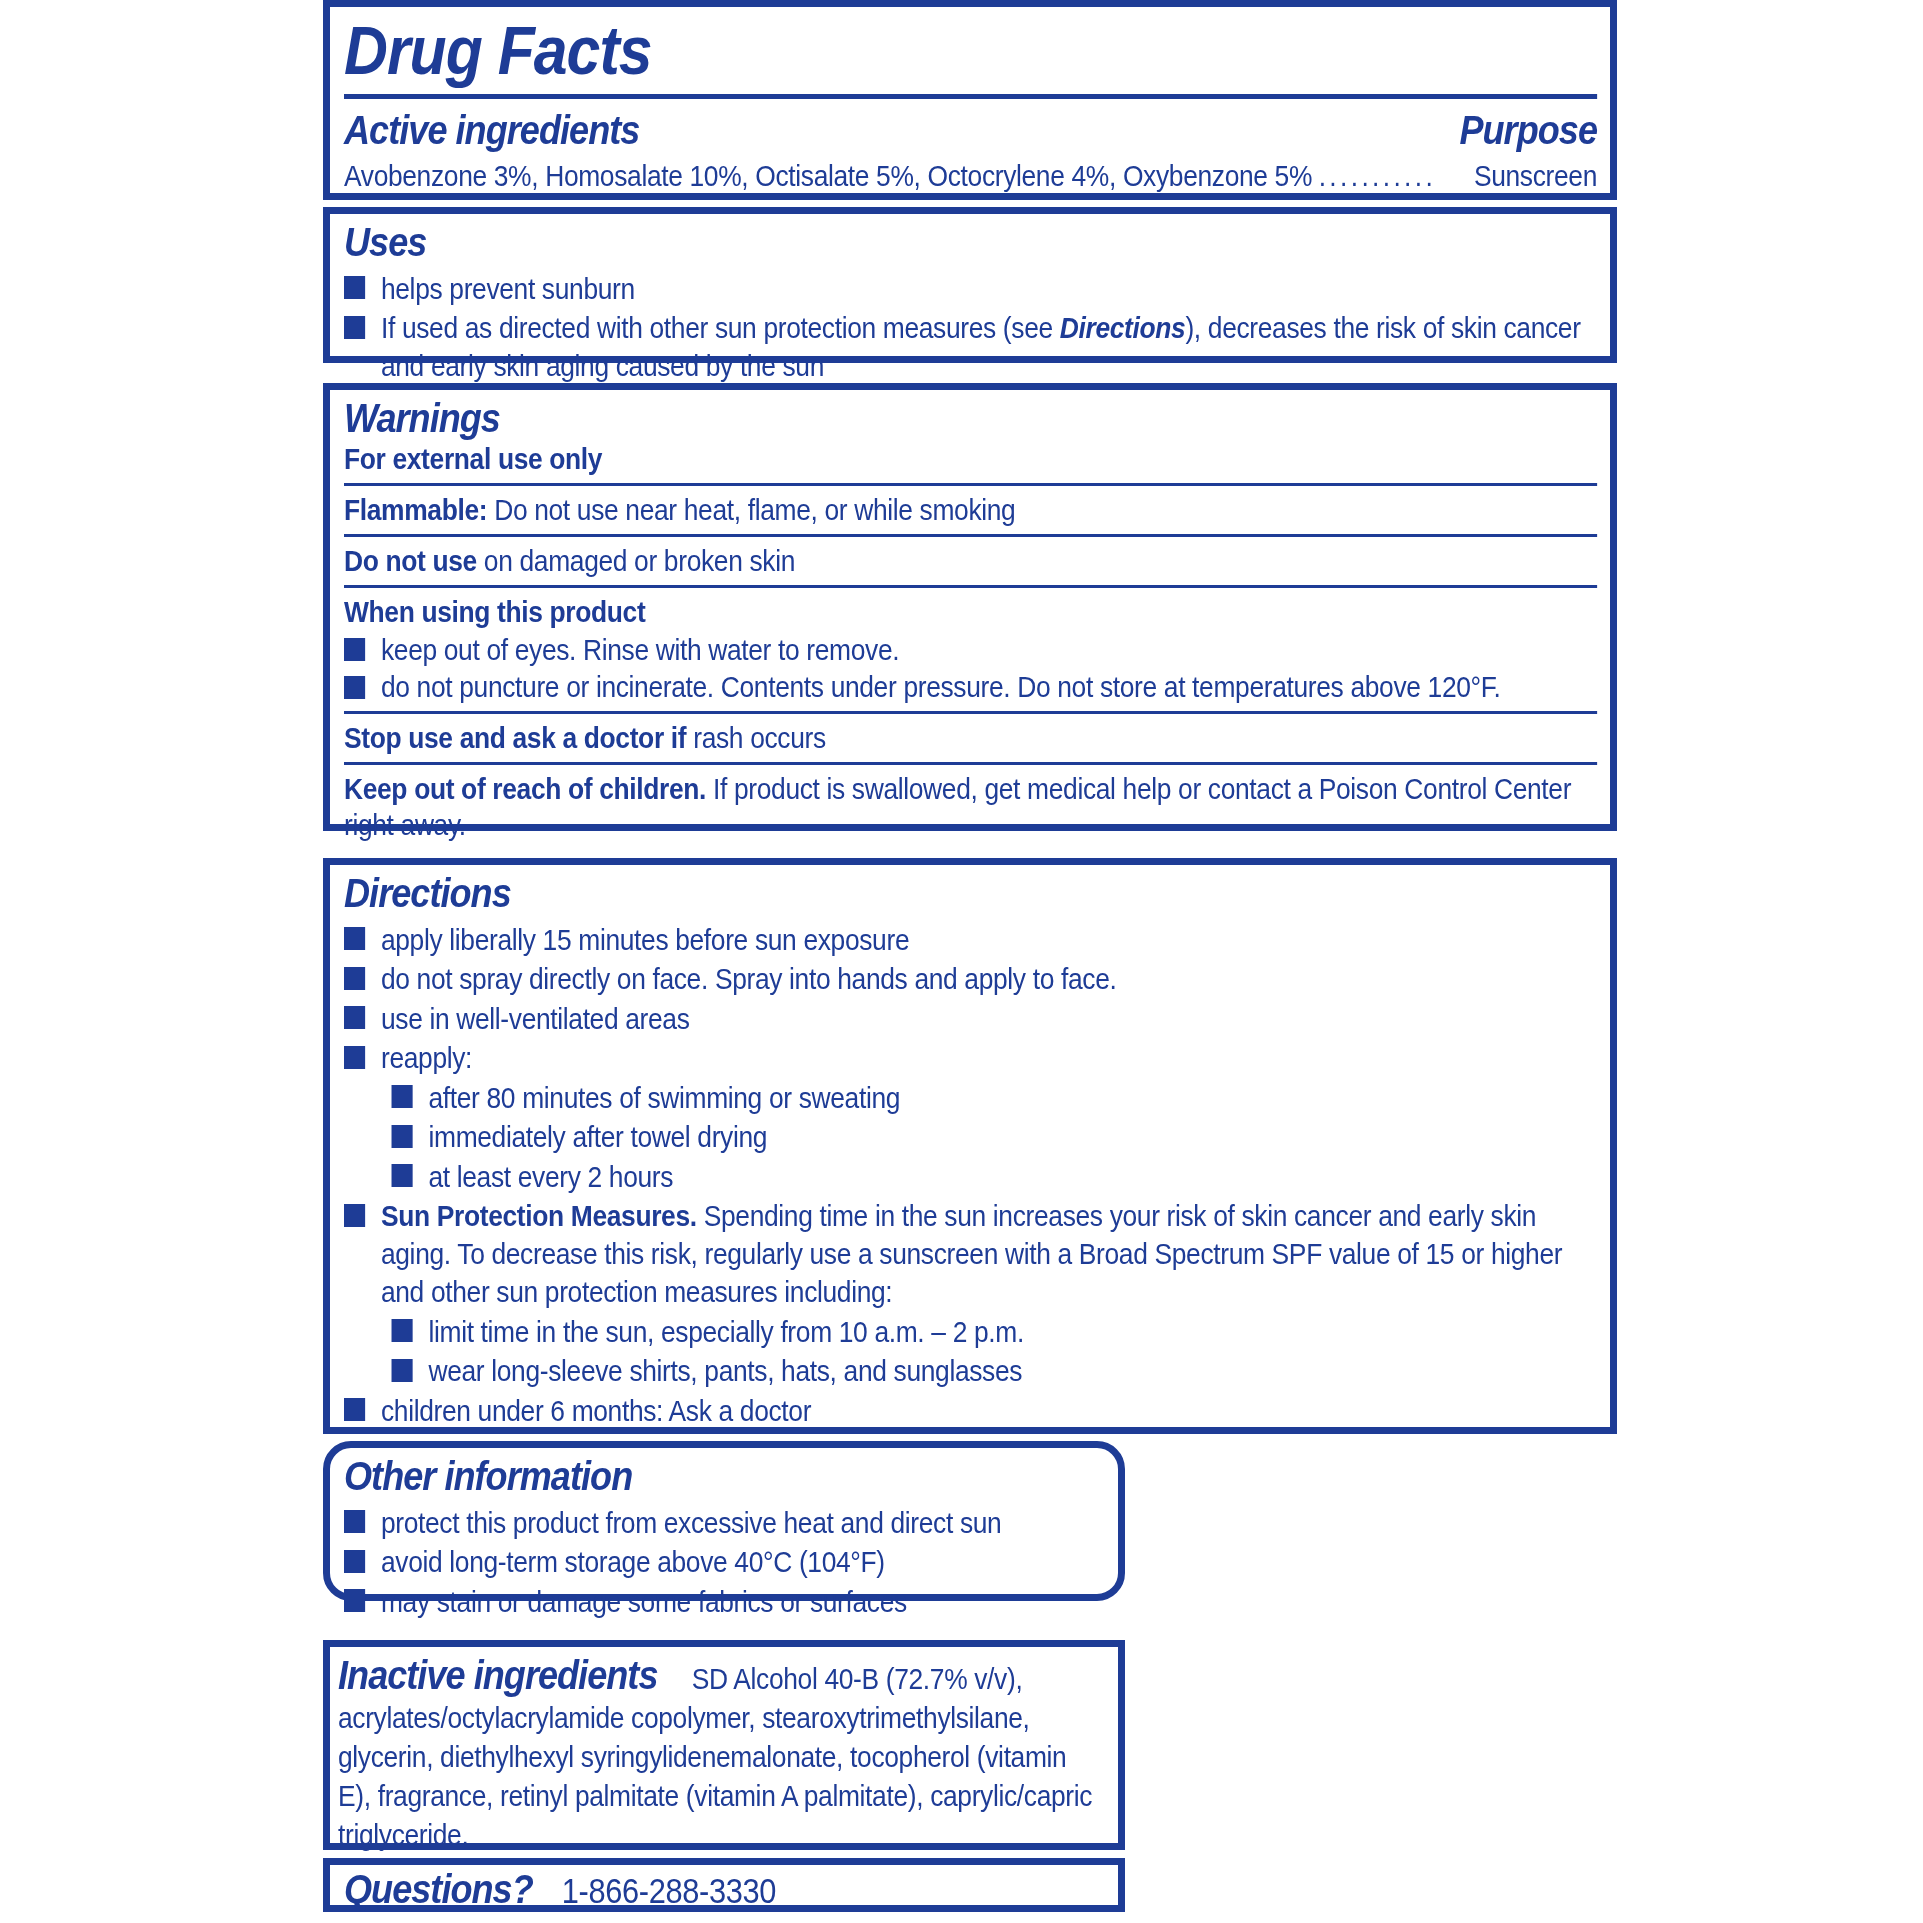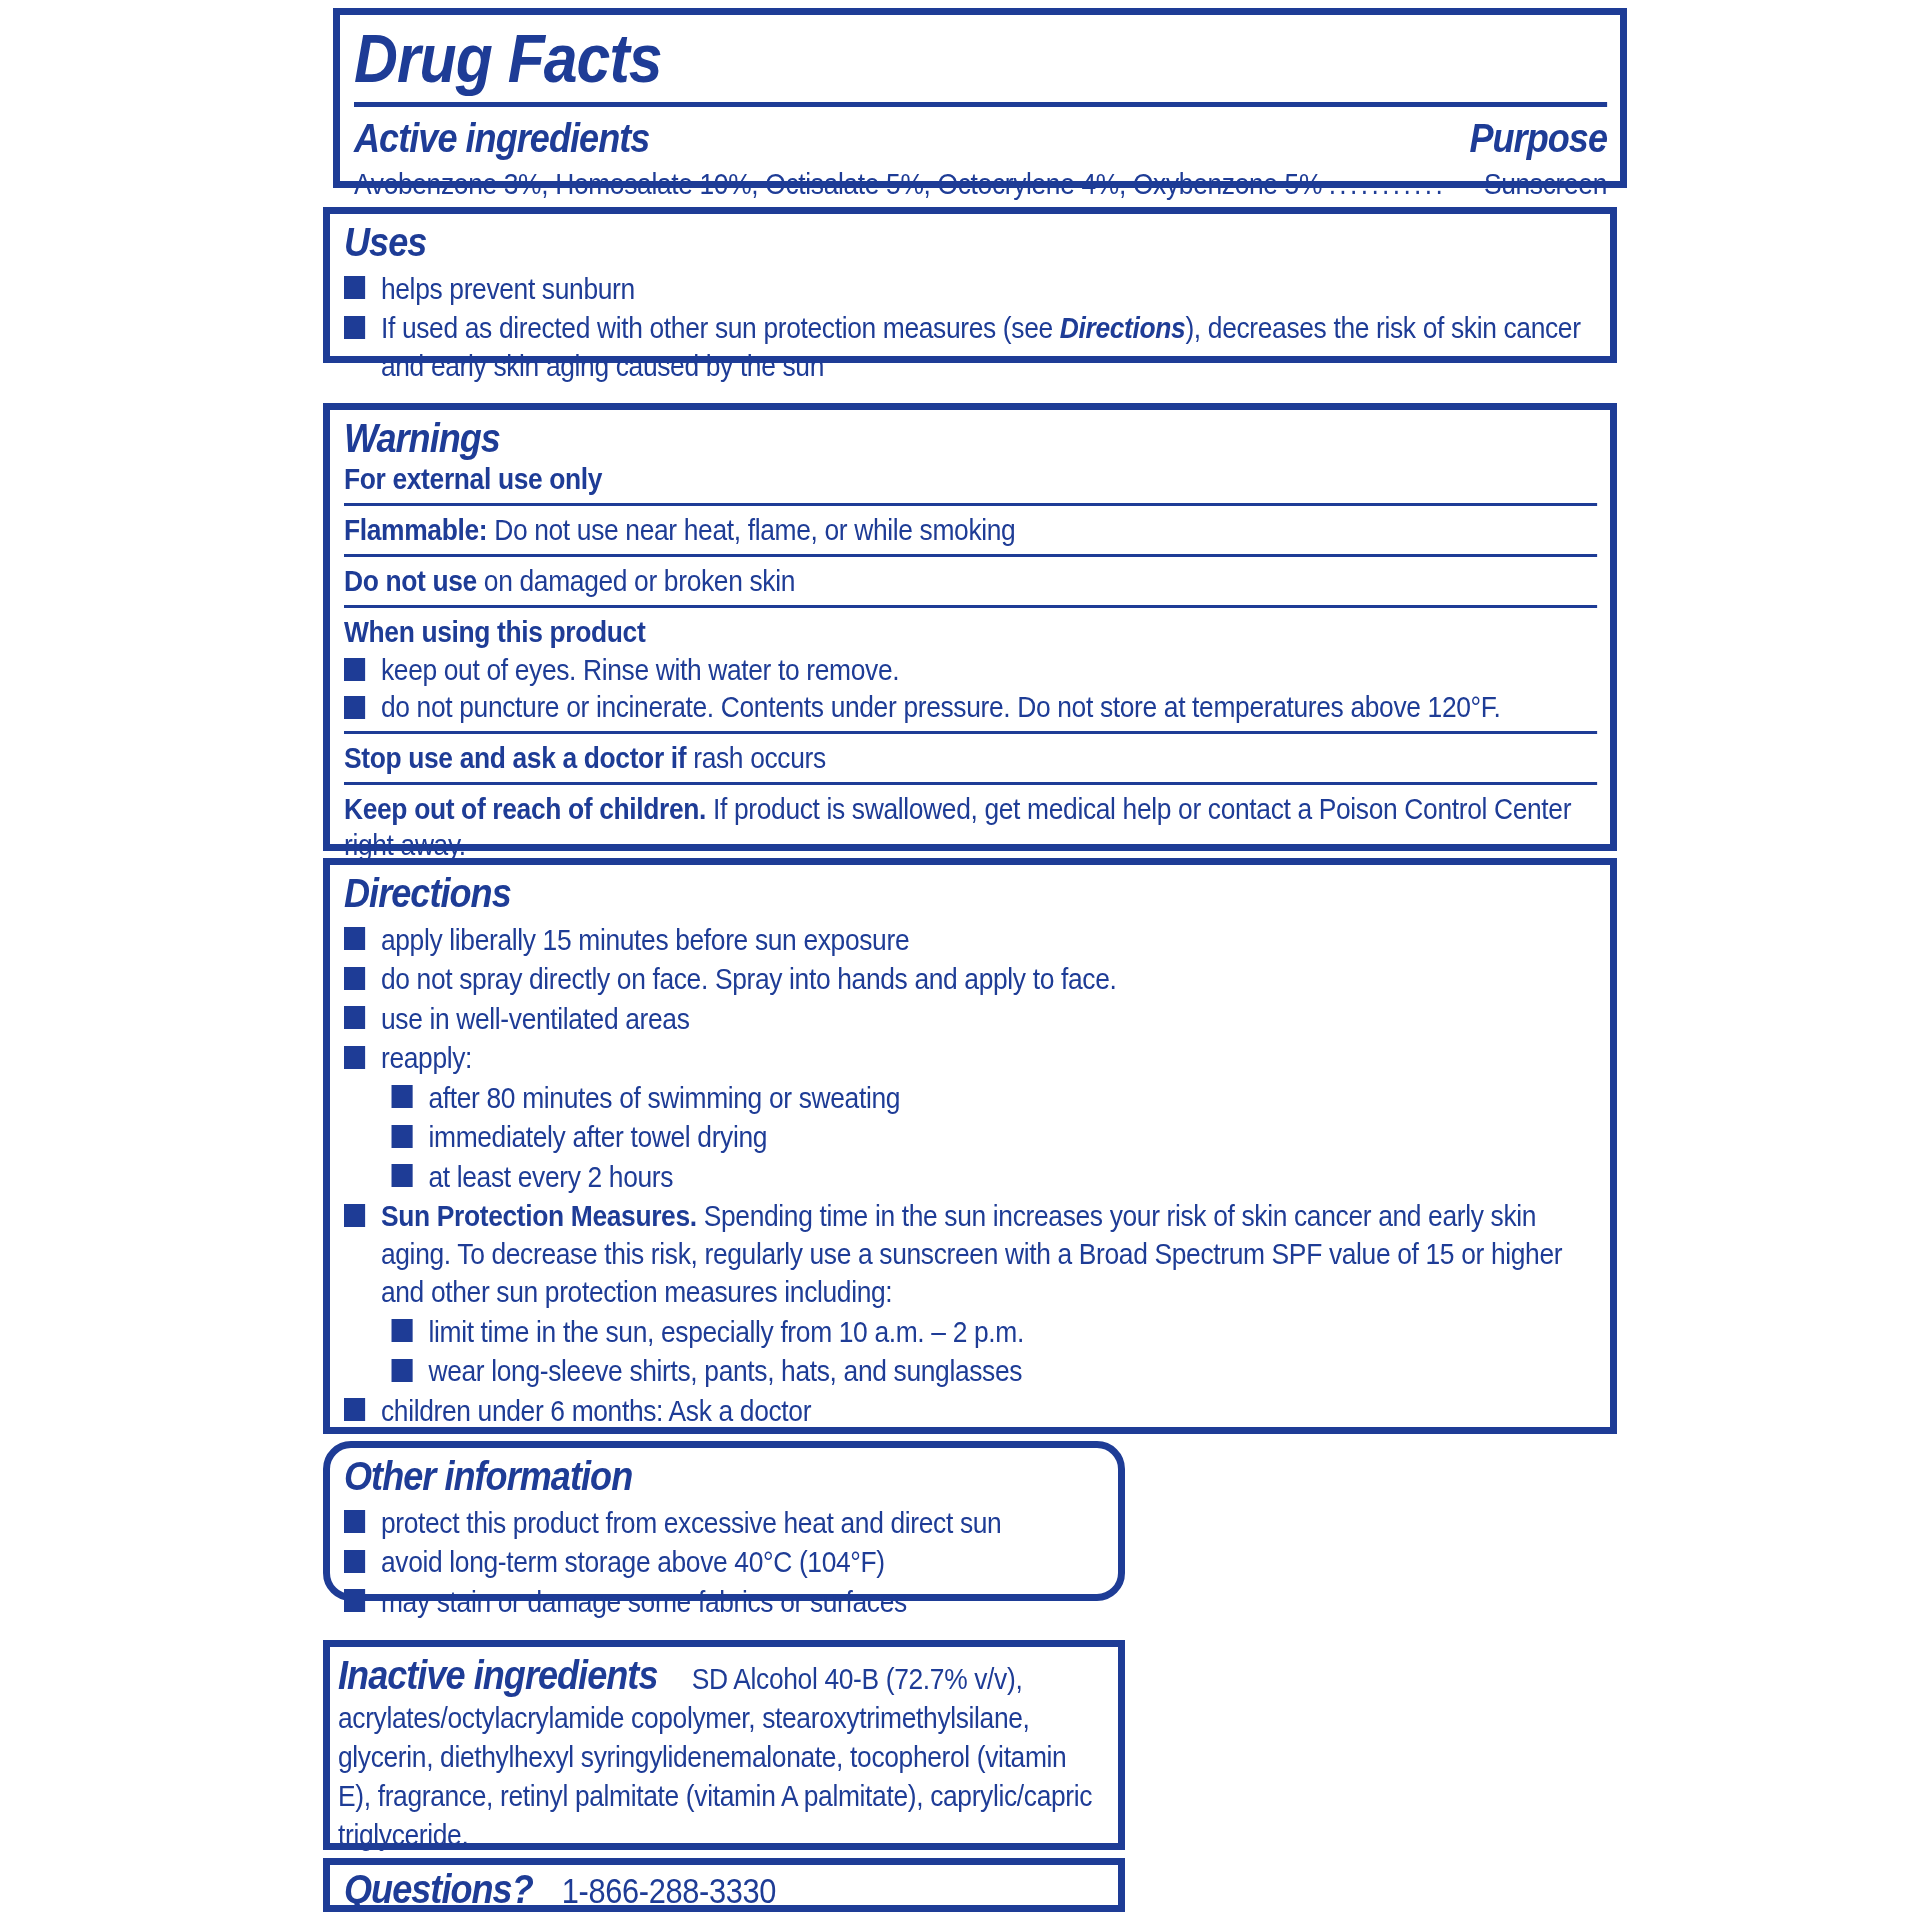--- a/index.html
+++ b/index.html
@@ -45,21 +45,21 @@
   .h-inline{margin-right:39px;}
   .q-row{display:flex;align-items:baseline;gap:33px;}
   .phone{font-size:35px;letter-spacing:-0.4px;}
   .mb6{margin-bottom:4.5px;}
 </style>
 </head>
 <body>
 
 <div class="page">
 
-  <section class="box tight" style="top:8px;height:180px;margin-left:10px;">
+  <section class="box tight" style="top:0;height:200px;">
     <div class="squeeze">
       <h1 class="h h-xl">Drug Facts</h1>
       <div class="rule-title"></div>
       <div class="flex-between mb6">
         <span class="h">Active ingredients</span>
         <span class="h">Purpose</span>
       </div>
       <div class="t ing-line">
         <span>Avobenzone 3%, Homosalate 10%, Octisalate 5%, Octocrylene 4%, Oxybenzone 5%</span>
         <span class="dots">...........</span>
@@ -73,21 +73,21 @@
       <h2 class="h mb6">Uses</h2>
       <div class="t bullet">
         <span class="sqr"></span><span>helps prevent sunburn</span>
       </div>
       <div class="t bullet">
         <span class="sqr"></span><span>If used as directed with other sun protection measures (see </span><span class="bi">Directions</span><span>), decreases the risk of skin cancer and early skin aging caused by the sun</span>
       </div>
     </div>
   </section>
 
-  <section class="box tight" style="top:403px;height:448px;">
+  <section class="box tight" style="top:383px;height:448px;">
     <div class="squeeze">
       <h2 class="h">Warnings</h2>
       <p class="t"><b>For external use only</b></p>
       <div class="hr"></div>
       <p class="t"><b>Flammable:</b><span> Do not use near heat, flame, or while smoking</span></p>
       <div class="hr"></div>
       <p class="t"><b>Do not use</b><span> on damaged or broken skin</span></p>
       <div class="hr"></div>
       <p class="t"><b>When using this product</b></p>
       <div class="t bullet">

